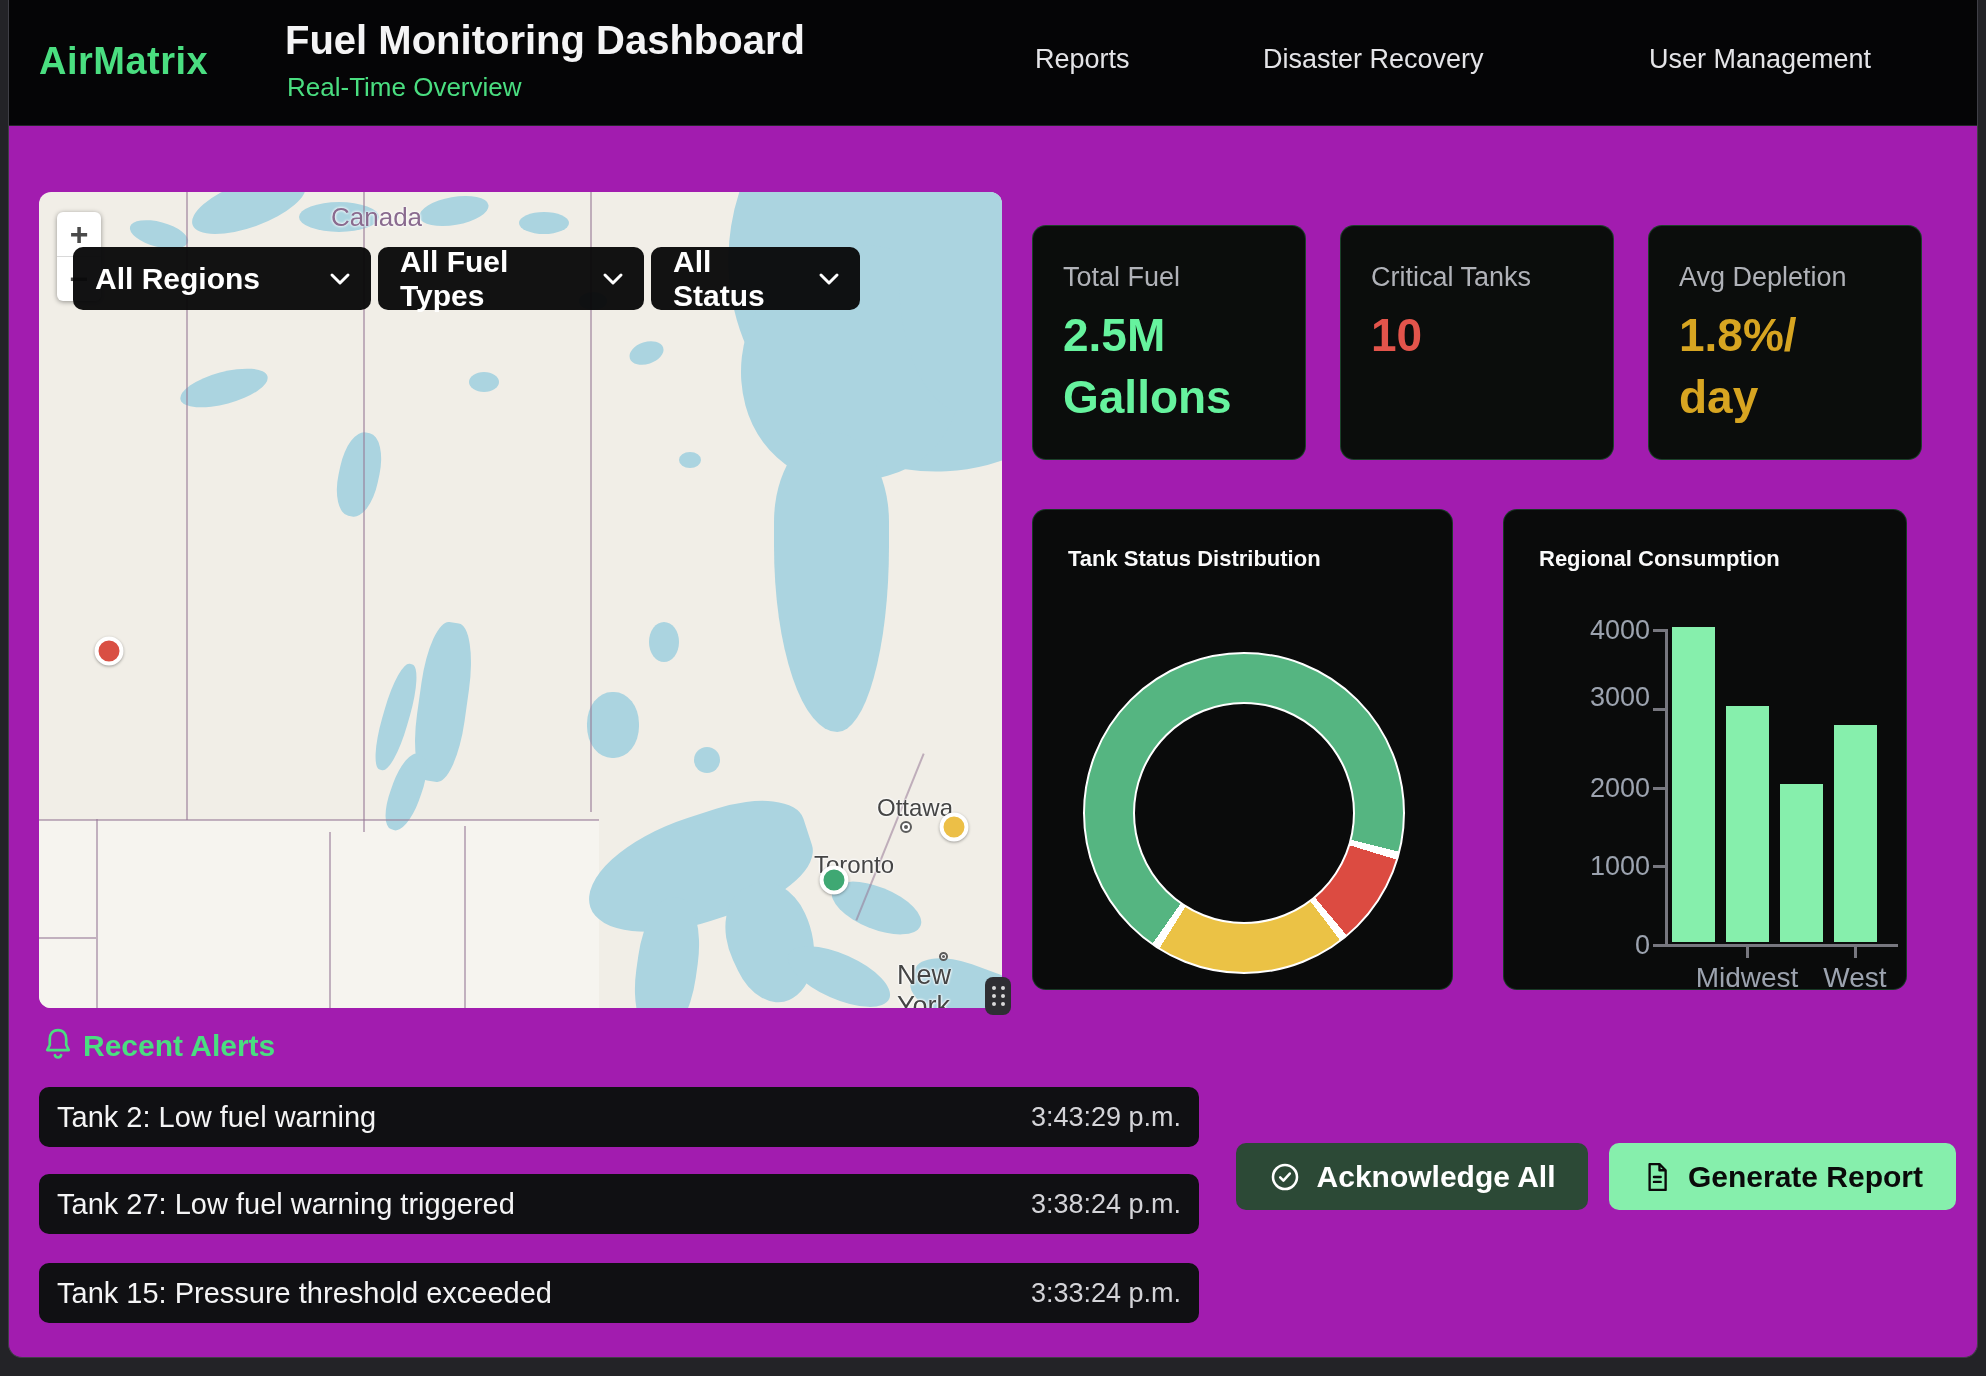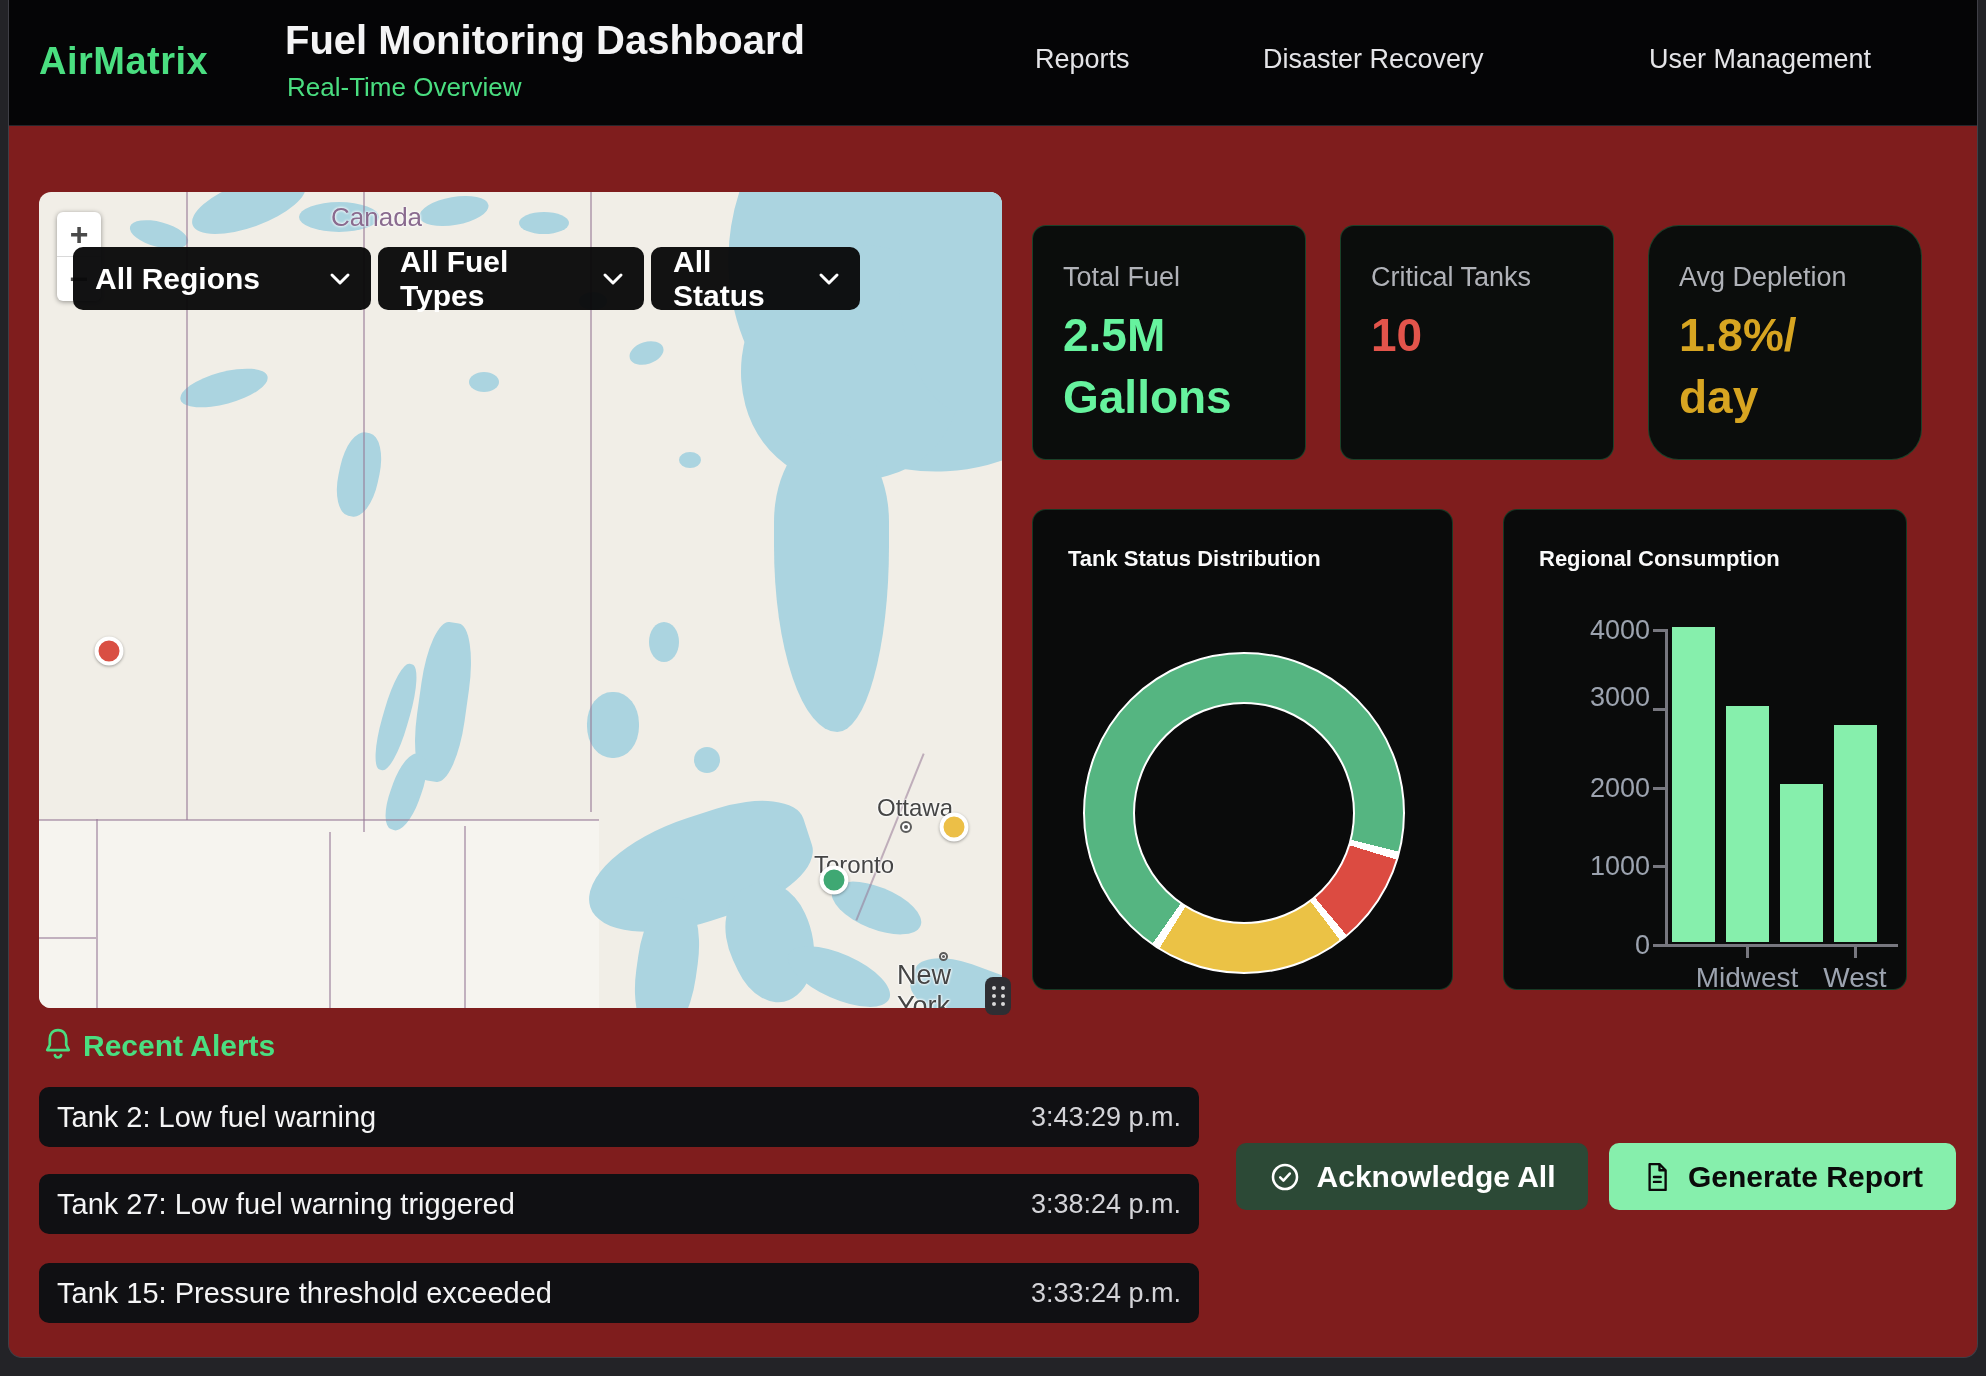--- a/index.html
+++ b/index.html
@@ -2,21 +2,21 @@
 <html><head>
 <meta charset="utf-8">
 <style>
   * { box-sizing: border-box; margin: 0; padding: 0; }
   html, body { width: 1986px; height: 1376px; overflow: hidden; }
   body { background: #232327; font-family: "Liberation Sans", "DejaVu Sans", sans-serif; position: relative; }
 
   
   #app {
     position: absolute; left: 8px; top: 0; width: 1970px; height: 1358px;
-    background: #7f1d1d; border: 1px solid #3f3f46; border-top: none;
+    background: #a21caf; border: 1px solid #3f3f46; border-top: none;
     border-radius: 0 0 14px 14px; overflow: hidden;
   }
 
   
   .header { position: absolute; left: 0; top: 0; width: 100%; height: 126px;
     border-bottom: 1px solid #26262b; background: #050506; }
   .logo { position: absolute; left: 30px; top: 40px; font-size: 38px; font-weight: bold; color: #4ade80; letter-spacing: .5px; }
   .page-title { position: absolute; left: 276px; top: 18px; font-size: 40px; font-weight: bold; color: #f4f4f5; }
   .page-subtitle { position: absolute; left: 278px; top: 72px; font-size: 26px; font-weight: 500; color: #4ade80; }
   .nav-item { position: absolute; top: 44px; font-size: 27px; color: #e4e4e7; cursor: pointer; }
@@ -56,21 +56,21 @@
   .f-regions { width: 298px; } .f-fuel { width: 266px; } .f-status { width: 209px; }
 
   .grip { position: absolute; left: 976px; top: 977px; width: 26px; height: 38px; background: #2e2e33;
     border-radius: 8px; cursor: grab; }
   .grip span { position: absolute; left: 7px; top: 9px; width: 4px; height: 4px; border-radius: 50%; background: #d8d8da;
     box-shadow: 0 8px 0 #d8d8da, 0 16px 0 #d8d8da, 9px 0 0 #d8d8da, 9px 8px 0 #d8d8da, 9px 16px 0 #d8d8da; }
 
   
   .stat-card { position: absolute; top: 225px; width: 274px; height: 235px; background: #0b0d0c;
     border: 1px solid rgba(74,222,128,.25); border-radius: 14px; }
-  .stat-1 { left: 1023px; } .stat-2 { left: 1331px; } .stat-3 { left: 1639px; border-radius: 31px; }
+  .stat-1 { left: 1023px; } .stat-2 { left: 1331px; } .stat-3 { left: 1639px; }
   .stat-label { position: absolute; left: 30px; top: 36px; font-size: 27px; color: #b0b2b8; }
   .stat-value { position: absolute; left: 30px; top: 78px; font-size: 46px; font-weight: bold; line-height: 1.35; }
 
   
   .chart-card { position: absolute; top: 509px; height: 481px; background: #0a0b0b;
     border: 1px solid rgba(74,222,128,.22); border-radius: 14px; overflow: hidden; }
   .card-donut { left: 1023px; width: 421px; }
   .card-bars { left: 1494px; width: 404px; }
   .chart-title { position: absolute; left: 35px; top: 36px; font-size: 22px; font-weight: bold; color: #fafafa; }
 

